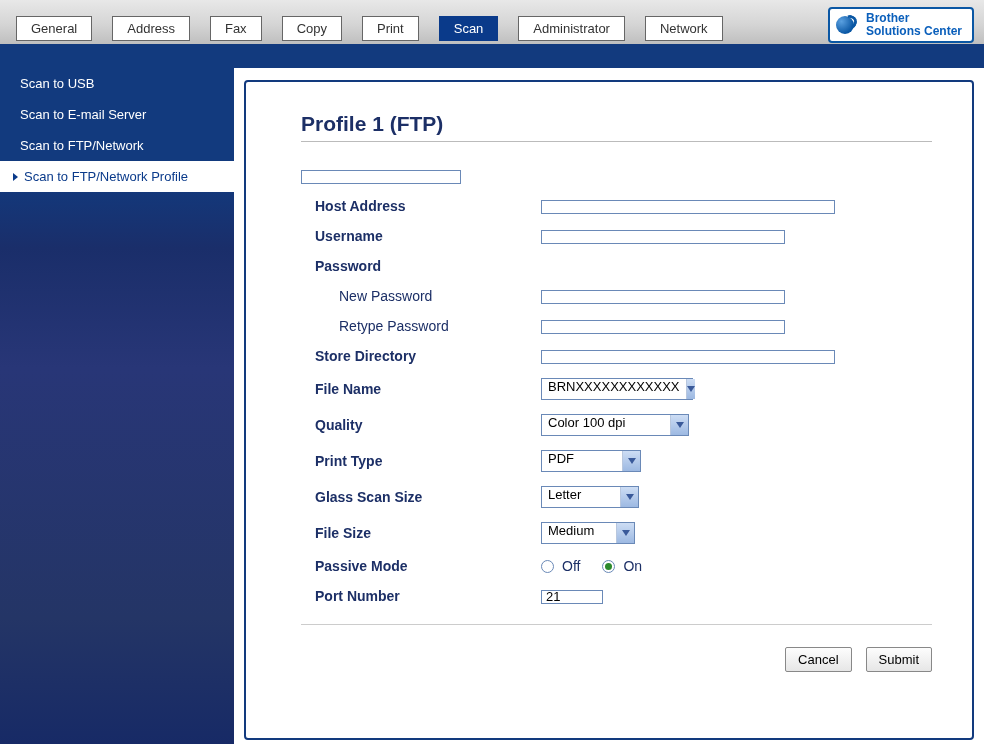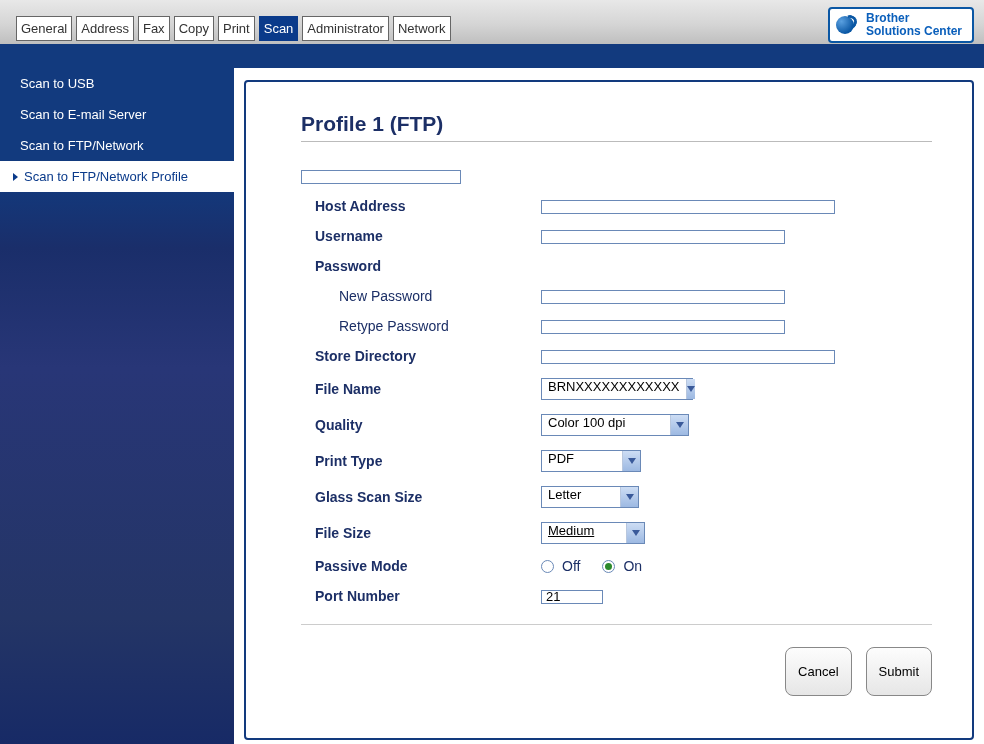--- a/index.html
+++ b/index.html
@@ -5,21 +5,21 @@
   * { box-sizing: border-box; margin: 0; padding: 0; font-family: Arial, Helvetica, sans-serif; }
   body { background: #fff; font-size: 13px; }
   .root { width: 984px; height: 744px; background: #fff; position: relative; }
   .topbar {
     height: 44px;
     background: linear-gradient(to bottom, #e8e8e8 0%, #d5d5d5 55%, #bfbfbf 100%);
     display: flex; align-items: flex-end; padding-left: 16px; padding-right: 10px;
     position: relative; padding-bottom: 4px;
   }
   .tab {
-    background: #fff; border: 1px solid #666; padding: 4px 4px; margin-right: 4px;
+    background: #fff; border: 1px solid #666; padding: 4px 14px; margin-right: 20px;
     font-size: 13px; color: #333; cursor: pointer; border-bottom: 1px solid #666;
     position: relative; top: 1px;
   }
   .tab.active { background: #0a3a8a; color: #fff; border-color: #0a3a8a; }
   .solutions-center {
     position: absolute; right: 10px; top: 7px;
     background: #fff; border: 2px solid #0a57a4; border-radius: 4px;
     padding: 3px 10px 3px 6px; display: flex; align-items: center; gap: 12px;
     font-size: 12px; color: #0a5fbb; font-weight: bold; line-height: 1.1;
     cursor: pointer;
@@ -89,37 +89,37 @@
   .sel .dd {
     width: 18px; height: 20px; background: linear-gradient(to bottom, #cdddf4, #9db9e2);
     border-left: 1px solid #b8c7de;
     display: flex; align-items: center; justify-content: center;
   }
   .sel .dd svg { width: 8px; height: 6px; }
   .s-filename { width: 152px; }
   .s-quality  { width: 148px; }
   .s-filetype { width: 100px; }
   .s-glass    { width: 98px; }
-  .s-filesize { width: 104px; text-decoration: underline; }
+  .s-filesize { width: 94px; }
 
   .radio-wrap { display: flex; align-items: center; gap: 8px; font-weight: normal; color: #1c2f66; }
   .radio {
     width: 13px; height: 13px; border-radius: 50%; border: 1px solid #6a89b7;
     display: inline-flex; align-items: center; justify-content: center; background: #fff;
     cursor: pointer;
   }
   .radio.checked::after {
     content: ""; width: 7px; height: 7px; border-radius: 50%; background: #2c8a2c;
   }
 
   .footer-line { border-top: 1px solid #ccc; margin-top: 20px; padding-top: 22px;
     display: flex; justify-content: flex-end; gap: 14px; }
   .btn {
-    padding: 16px 12px; background: linear-gradient(to bottom, #fdfdfd, #e6e6e6);
-    border: 1px solid #888; border-radius: 8px; font-size: 13px; cursor: pointer;
+    padding: 4px 12px; background: linear-gradient(to bottom, #fdfdfd, #e6e6e6);
+    border: 1px solid #888; border-radius: 2px; font-size: 13px; cursor: pointer;
   }
 </style>
 </head>
 <body>
 <div class="root">
 
 <div class="topbar">
   <div class="tab">General</div>
   <div class="tab">Address</div>
   <div class="tab">Fax</div>

